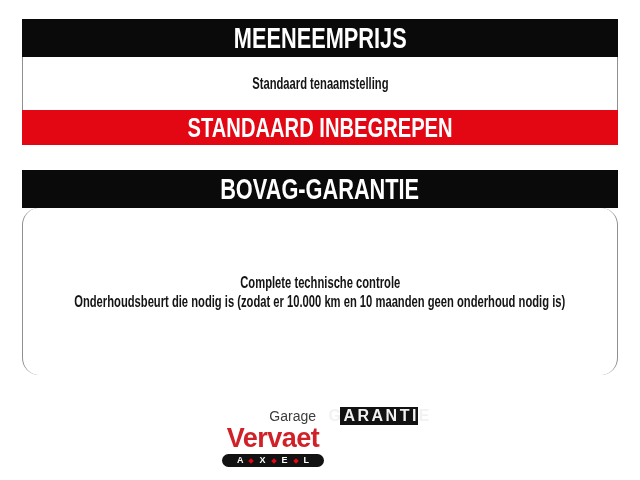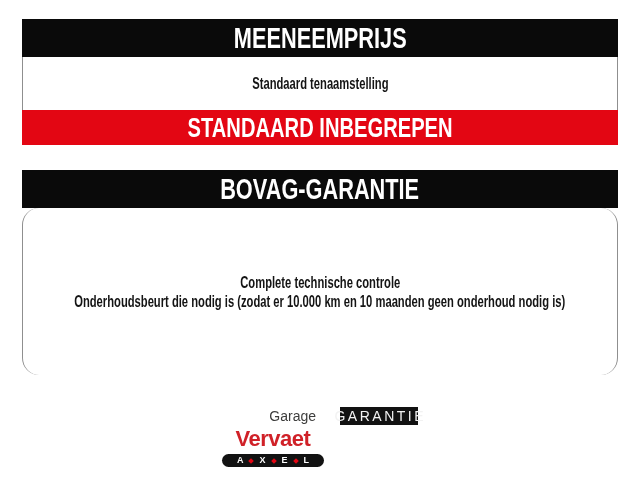--- a/index.html
+++ b/index.html
@@ -54,21 +54,21 @@
   .logos {
     position: absolute; top: 407px; left: 0; width: 640px;
     display: flex; justify-content: center; align-items: flex-start; gap: 16px;
   }
   .vervaet-logo { width: 102px; }
   .vervaet-garage {
     text-align: right; padding-right: 8px;
     font-size: 14px; color: var(--garage_gray); line-height: 19px;
   }
   .vervaet-name {
-    text-align: center; font-size: 22px; font-weight: bold;
+    text-align: center; font-size: 27px; font-weight: bold;
     color: var(--vervaet_red); line-height: 25px; letter-spacing: -0.5px;
   }
   .axel-pill {
     margin-top: 3px; height: 13px; background: #121212; border-radius: 7px;
     display: flex; align-items: center; justify-content: center; gap: 6px;
   }
   .axel-letter { color: #ffffff; font-size: 9px; font-weight: bold; line-height: 9px; }
   .axel-sep { width: 4px; height: 4px; background: var(--red); transform: rotate(45deg); flex: 0 0 auto; }
 
   .bovag-logo { width: 78px; }
@@ -83,21 +83,21 @@
     background: var(--red);
     clip-path: polygon(10% 0, 100% 0, 100% 100%, 24% 100%);
     display: flex; align-items: center; justify-content: center;
   }
   .bovag-flag svg { margin-left: 6px; }
   .bovag-bottom {
     height: 18px; background: #121212;
     display: flex; align-items: center; justify-content: center;
   }
   .bovag-sub {
-    color: #f2f2f2; font-size: 14px; font-weight: normal;
+    color: #f2f2f2; font-size: 16px; font-weight: bold;
     letter-spacing: 2.5px; padding-left: 2.5px; white-space: nowrap; text-align: right;
   }
 </style>
 </head>
 <body>
 
 <div class="stage">
 
   <section class="card" id="card-meeneemprijs">
     <div class="bar black">

